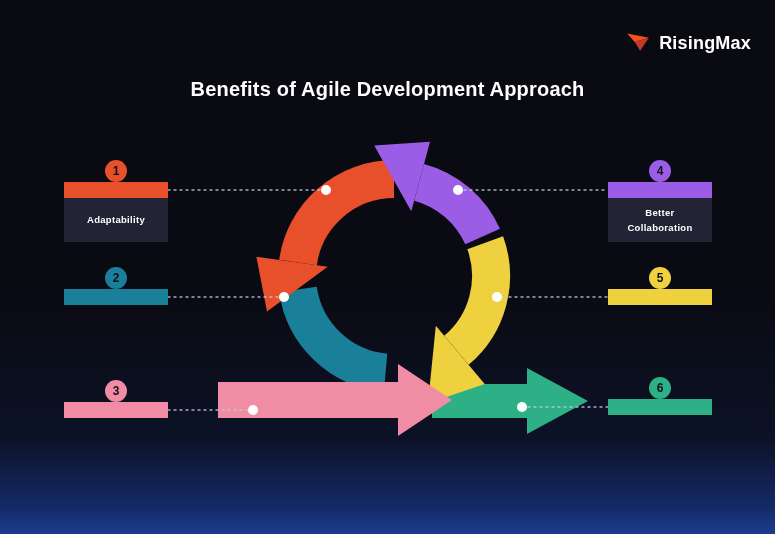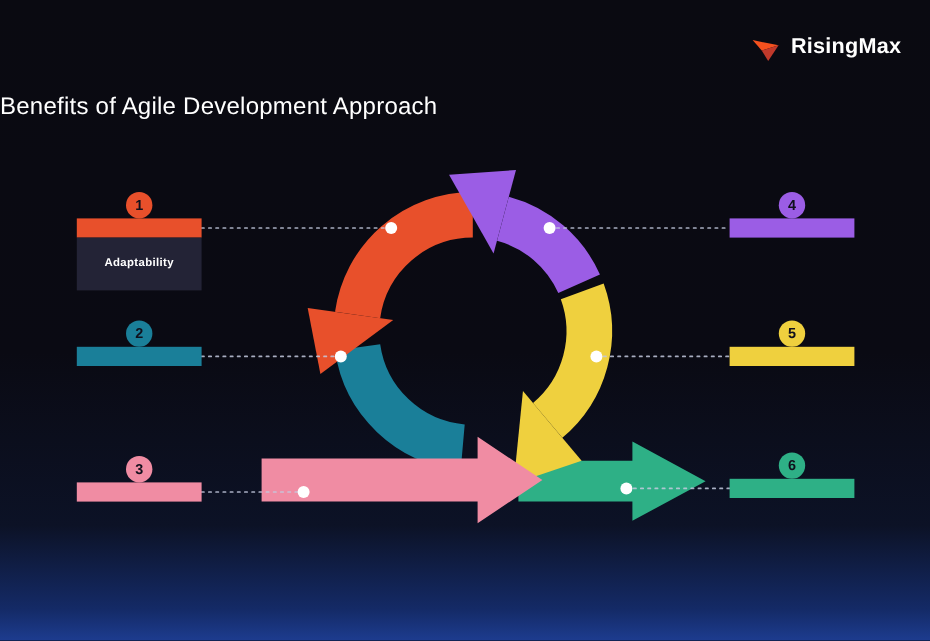--- a/index.html
+++ b/index.html
@@ -3,23 +3,23 @@
 <meta charset="utf-8">
 <style>
   html,body { margin:0; padding:0; background:#000; }
   #canvas {
     position:relative; width:775px; height:534px; overflow:hidden;
     background: linear-gradient(180deg,#0a0a11 0%, #0a0a13 55%, #0c1226 82%, #142a66 95%, #1d3c8f 100%);
     font-family:"Liberation Sans", sans-serif;
   }
   .title {
     position:absolute; top:78px; left:0; width:100%;
-    color:#ffffff; font-size:20px; font-weight:normal; letter-spacing:0.2px;
+    text-align:center; color:#ffffff; font-size:20px; font-weight:bold; letter-spacing:0.2px;
   }
-  .logo { position:absolute; top:28px; right:24px; display:flex; align-items:flex-start; gap:8px; }
+  .logo { position:absolute; top:28px; right:24px; display:flex; align-items:flex-end; gap:8px; }
   .logo-text { color:#ffffff; font-size:18px; font-weight:bold; letter-spacing:0.2px; }
   .diagram { position:absolute; left:0; top:0; }
   .item { position:absolute; width:104px; display:flex; flex-direction:column; align-items:center; }
   .badge {
     width:22px; height:22px; border-radius:50%; color:#10101c;
     font-weight:bold; font-size:12px; display:flex; align-items:center; justify-content:center;
     margin-bottom:0px;
   }
   .bar { width:104px; height:16px; }
   .box {
@@ -93,20 +93,22 @@
   </div>
 
   <div class="item" style="left:64px; top:380px;">
     <div class="badge" style="background: rgb(240, 140, 163);">3</div>
     <div class="bar" style="background: rgb(240, 140, 163);"></div>
   </div>
 
   <div class="item" style="left:608px; top:160px;">
     <div class="badge" style="background: rgb(155, 93, 229);">4</div>
     <div class="bar" style="background: rgb(155, 93, 229);"></div>
+    <div class="box">Better
+Collaboration</div>
   </div>
 
   <div class="item" style="left:608px; top:267px;">
     <div class="badge" style="background: rgb(239, 208, 62);">5</div>
     <div class="bar" style="background: rgb(239, 208, 62);"></div>
   </div>
 
   <div class="item" style="left:608px; top:377px;">
     <div class="badge" style="background: rgb(46, 176, 134);">6</div>
     <div class="bar" style="background: rgb(46, 176, 134);"></div>

